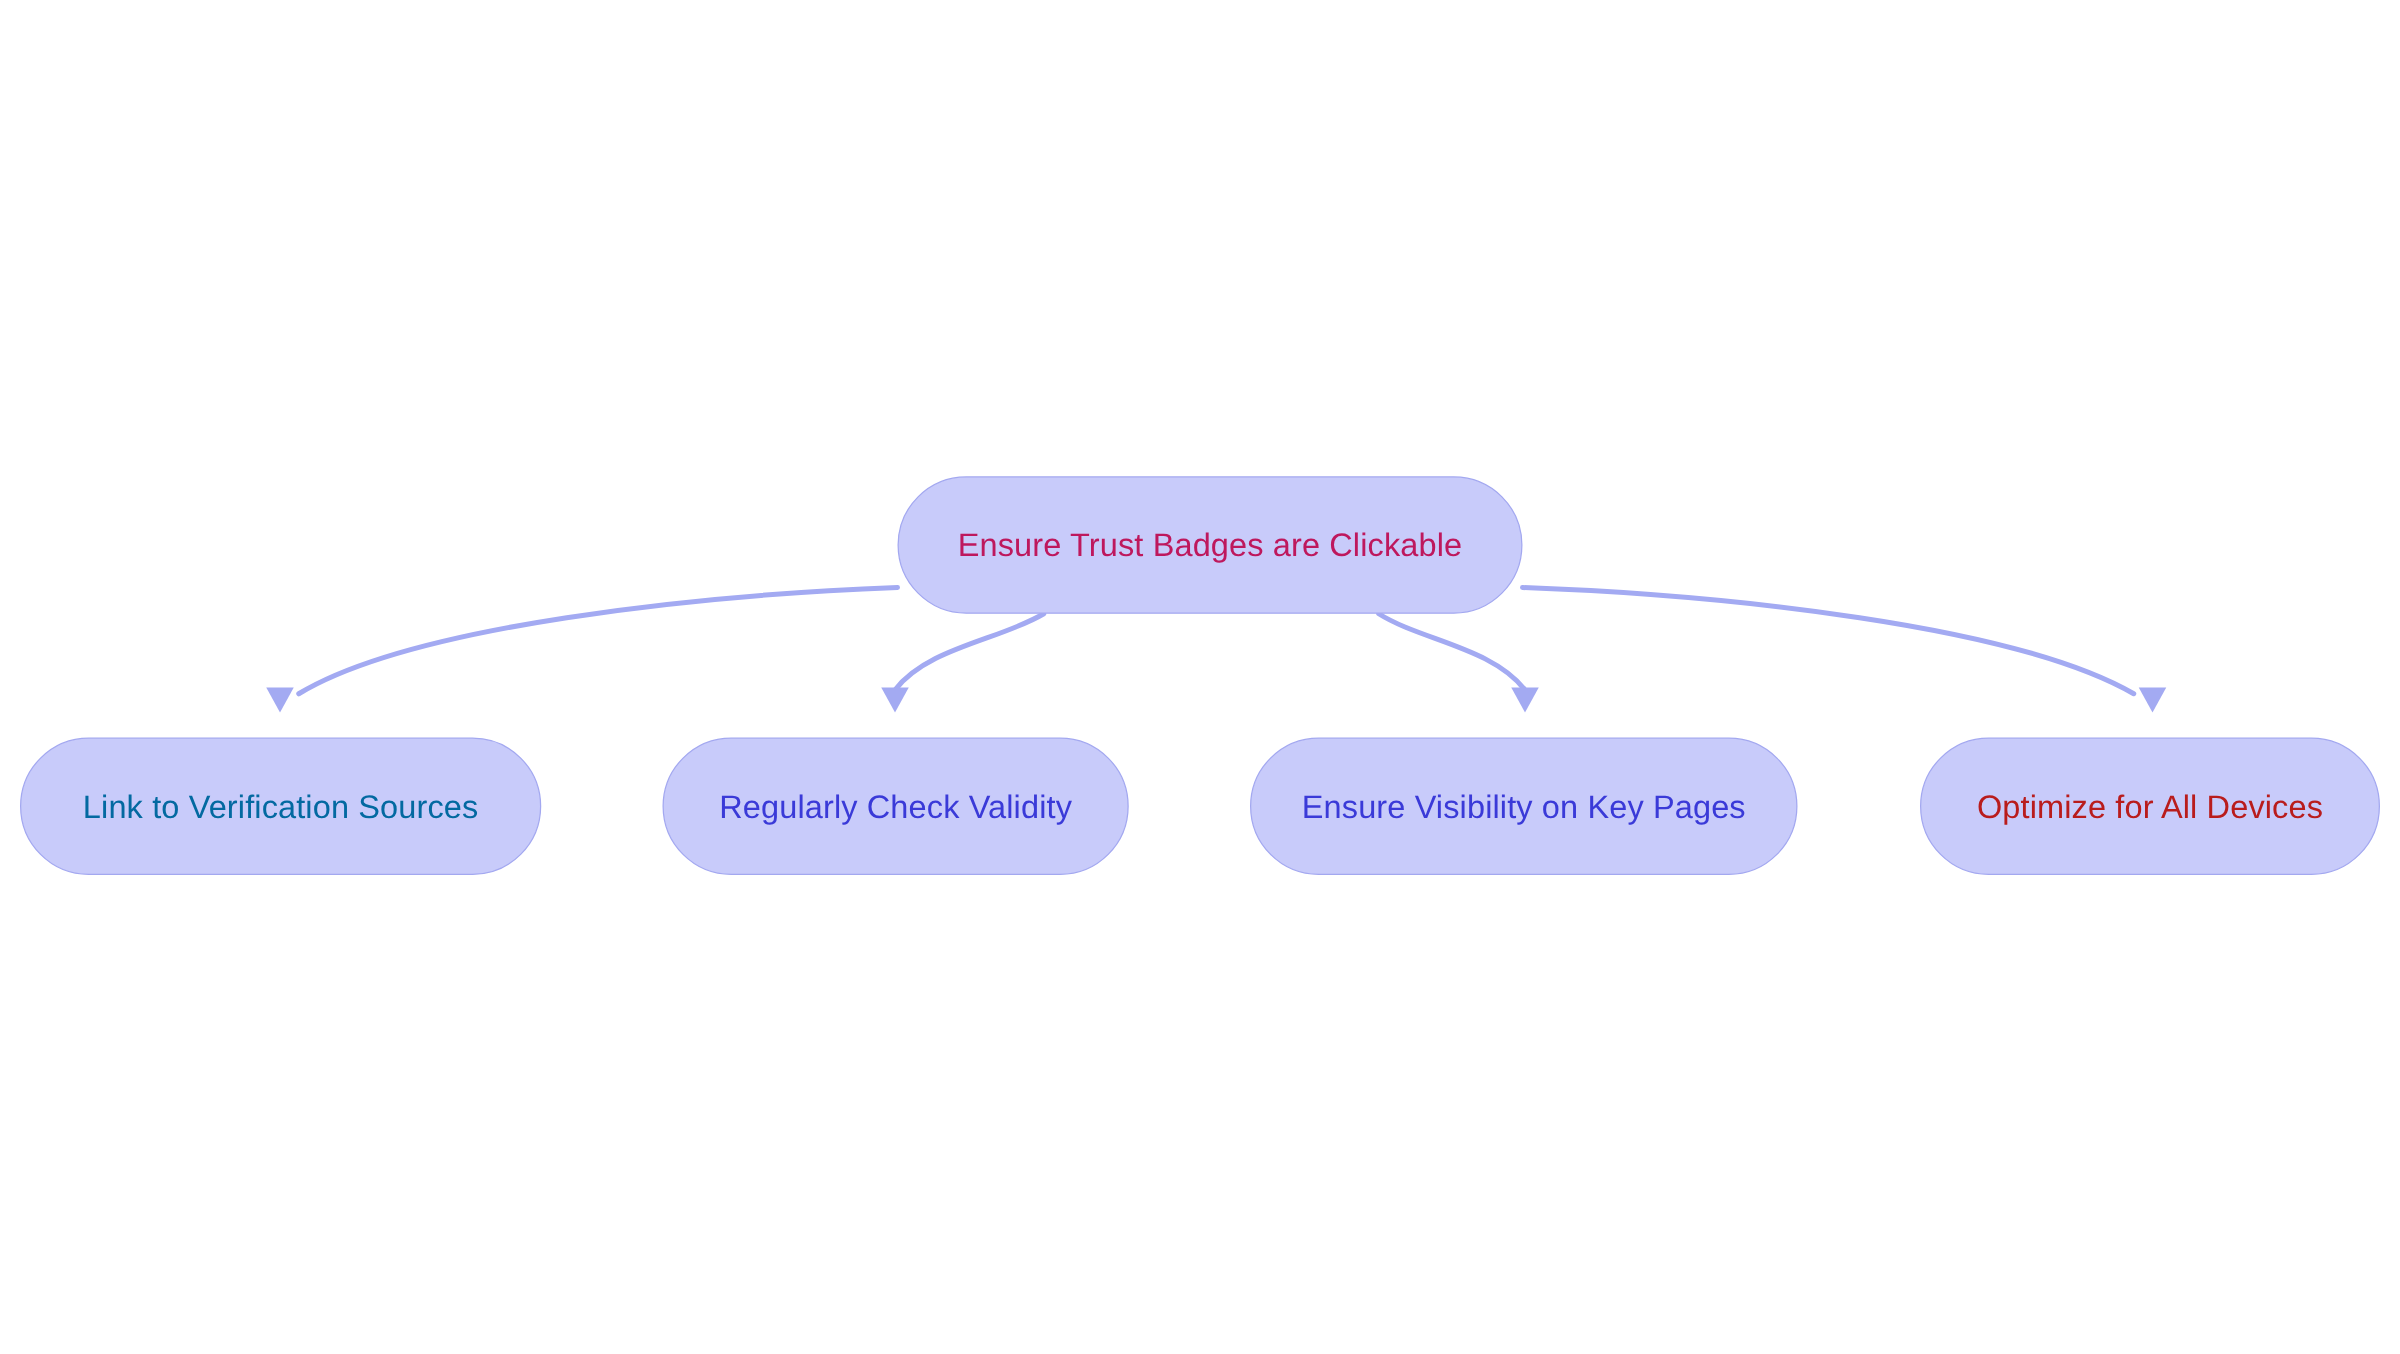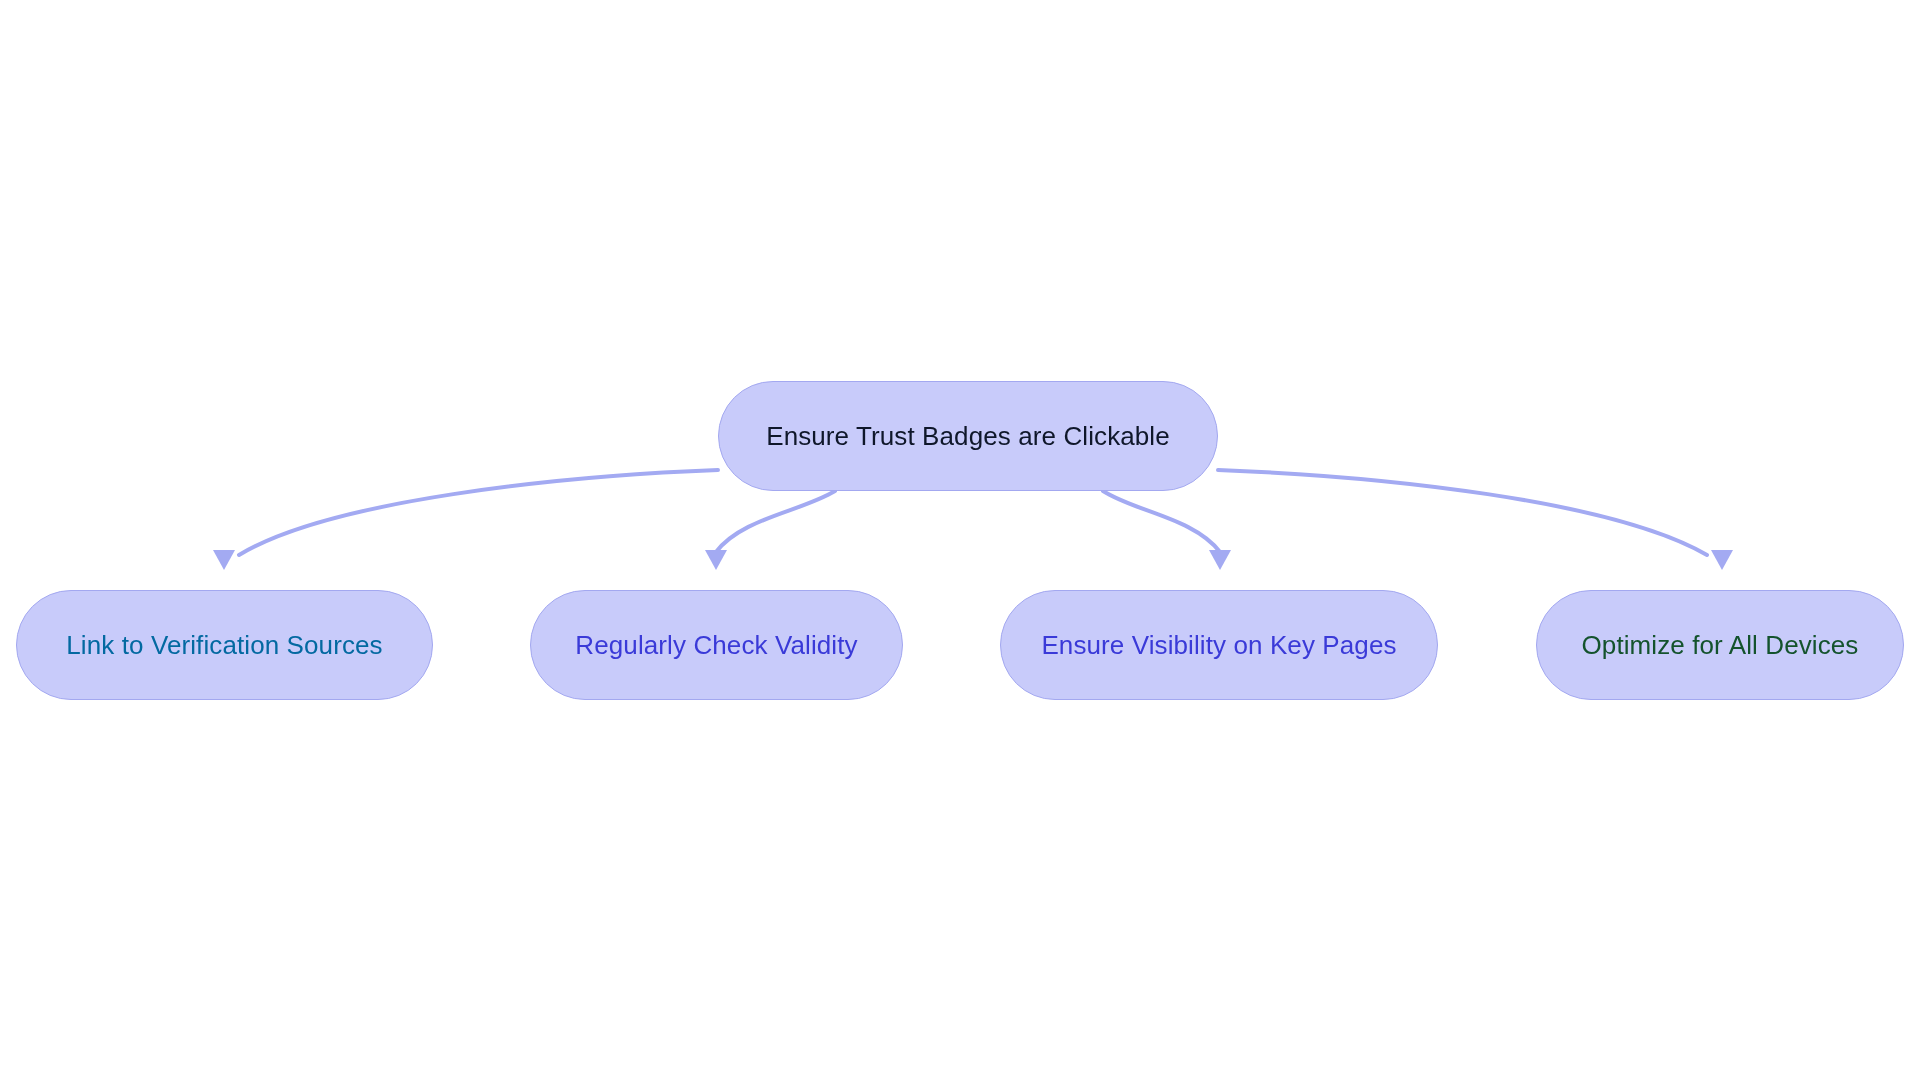--- a/index.html
+++ b/index.html
@@ -57,29 +57,29 @@
         <polygon points="705,550 727,550 716,570" fill="#A3AAF2"></polygon>
         <path d="M 1103 491 C 1136 512 1194 518 1220 552" fill="none" stroke="#A3AAF2" stroke-width="4" stroke-linecap="round"></path>
         <polygon points="1209,550 1231,550 1220,570" fill="#A3AAF2"></polygon>
         <path d="M 1218 470 C 1380 476 1612 500 1707 555" fill="none" stroke="#A3AAF2" stroke-width="4" stroke-linecap="round"></path>
         <polygon points="1711,550 1733,550 1722,570" fill="#A3AAF2"></polygon>
       </g>
   </svg>
 
   <div id="node-layer">
       <div class="node" style="left: 718px; top: 381px; width: 500px; height: 110px; border-radius: 55px; background: rgb(200, 203, 250); border-color: rgb(163, 168, 240);">
-        <span class="node-label" style="color: #0f172a;">Ensure Trust Badges are Clickable</span>
+        <span class="node-label" style="color: #be185d;">Ensure Trust Badges are Clickable</span>
       </div>
       <div class="node" style="left: 16px; top: 590px; width: 417px; height: 110px; border-radius: 55px; background: rgb(200, 203, 250); border-color: rgb(163, 168, 240);">
         <span class="node-label" style="color: #0369a1;">Link to Verification Sources</span>
       </div>
       <div class="node" style="left: 530px; top: 590px; width: 373px; height: 110px; border-radius: 55px; background: rgb(200, 203, 250); border-color: rgb(163, 168, 240);">
         <span class="node-label" style="color: rgb(58, 58, 216);">Regularly Check Validity</span>
       </div>
       <div class="node" style="left: 1000px; top: 590px; width: 438px; height: 110px; border-radius: 55px; background: rgb(200, 203, 250); border-color: rgb(163, 168, 240);">
         <span class="node-label" style="color: rgb(58, 58, 216);">Ensure Visibility on Key Pages</span>
       </div>
       <div class="node" style="left: 1536px; top: 590px; width: 368px; height: 110px; border-radius: 55px; background: rgb(200, 203, 250); border-color: rgb(163, 168, 240);">
-        <span class="node-label" style="color: #14532d;">Optimize for All Devices</span>
+        <span class="node-label" style="color: #b91c1c;">Optimize for All Devices</span>
       </div>
     </div>
 
 </div>
 
 </body></html>

